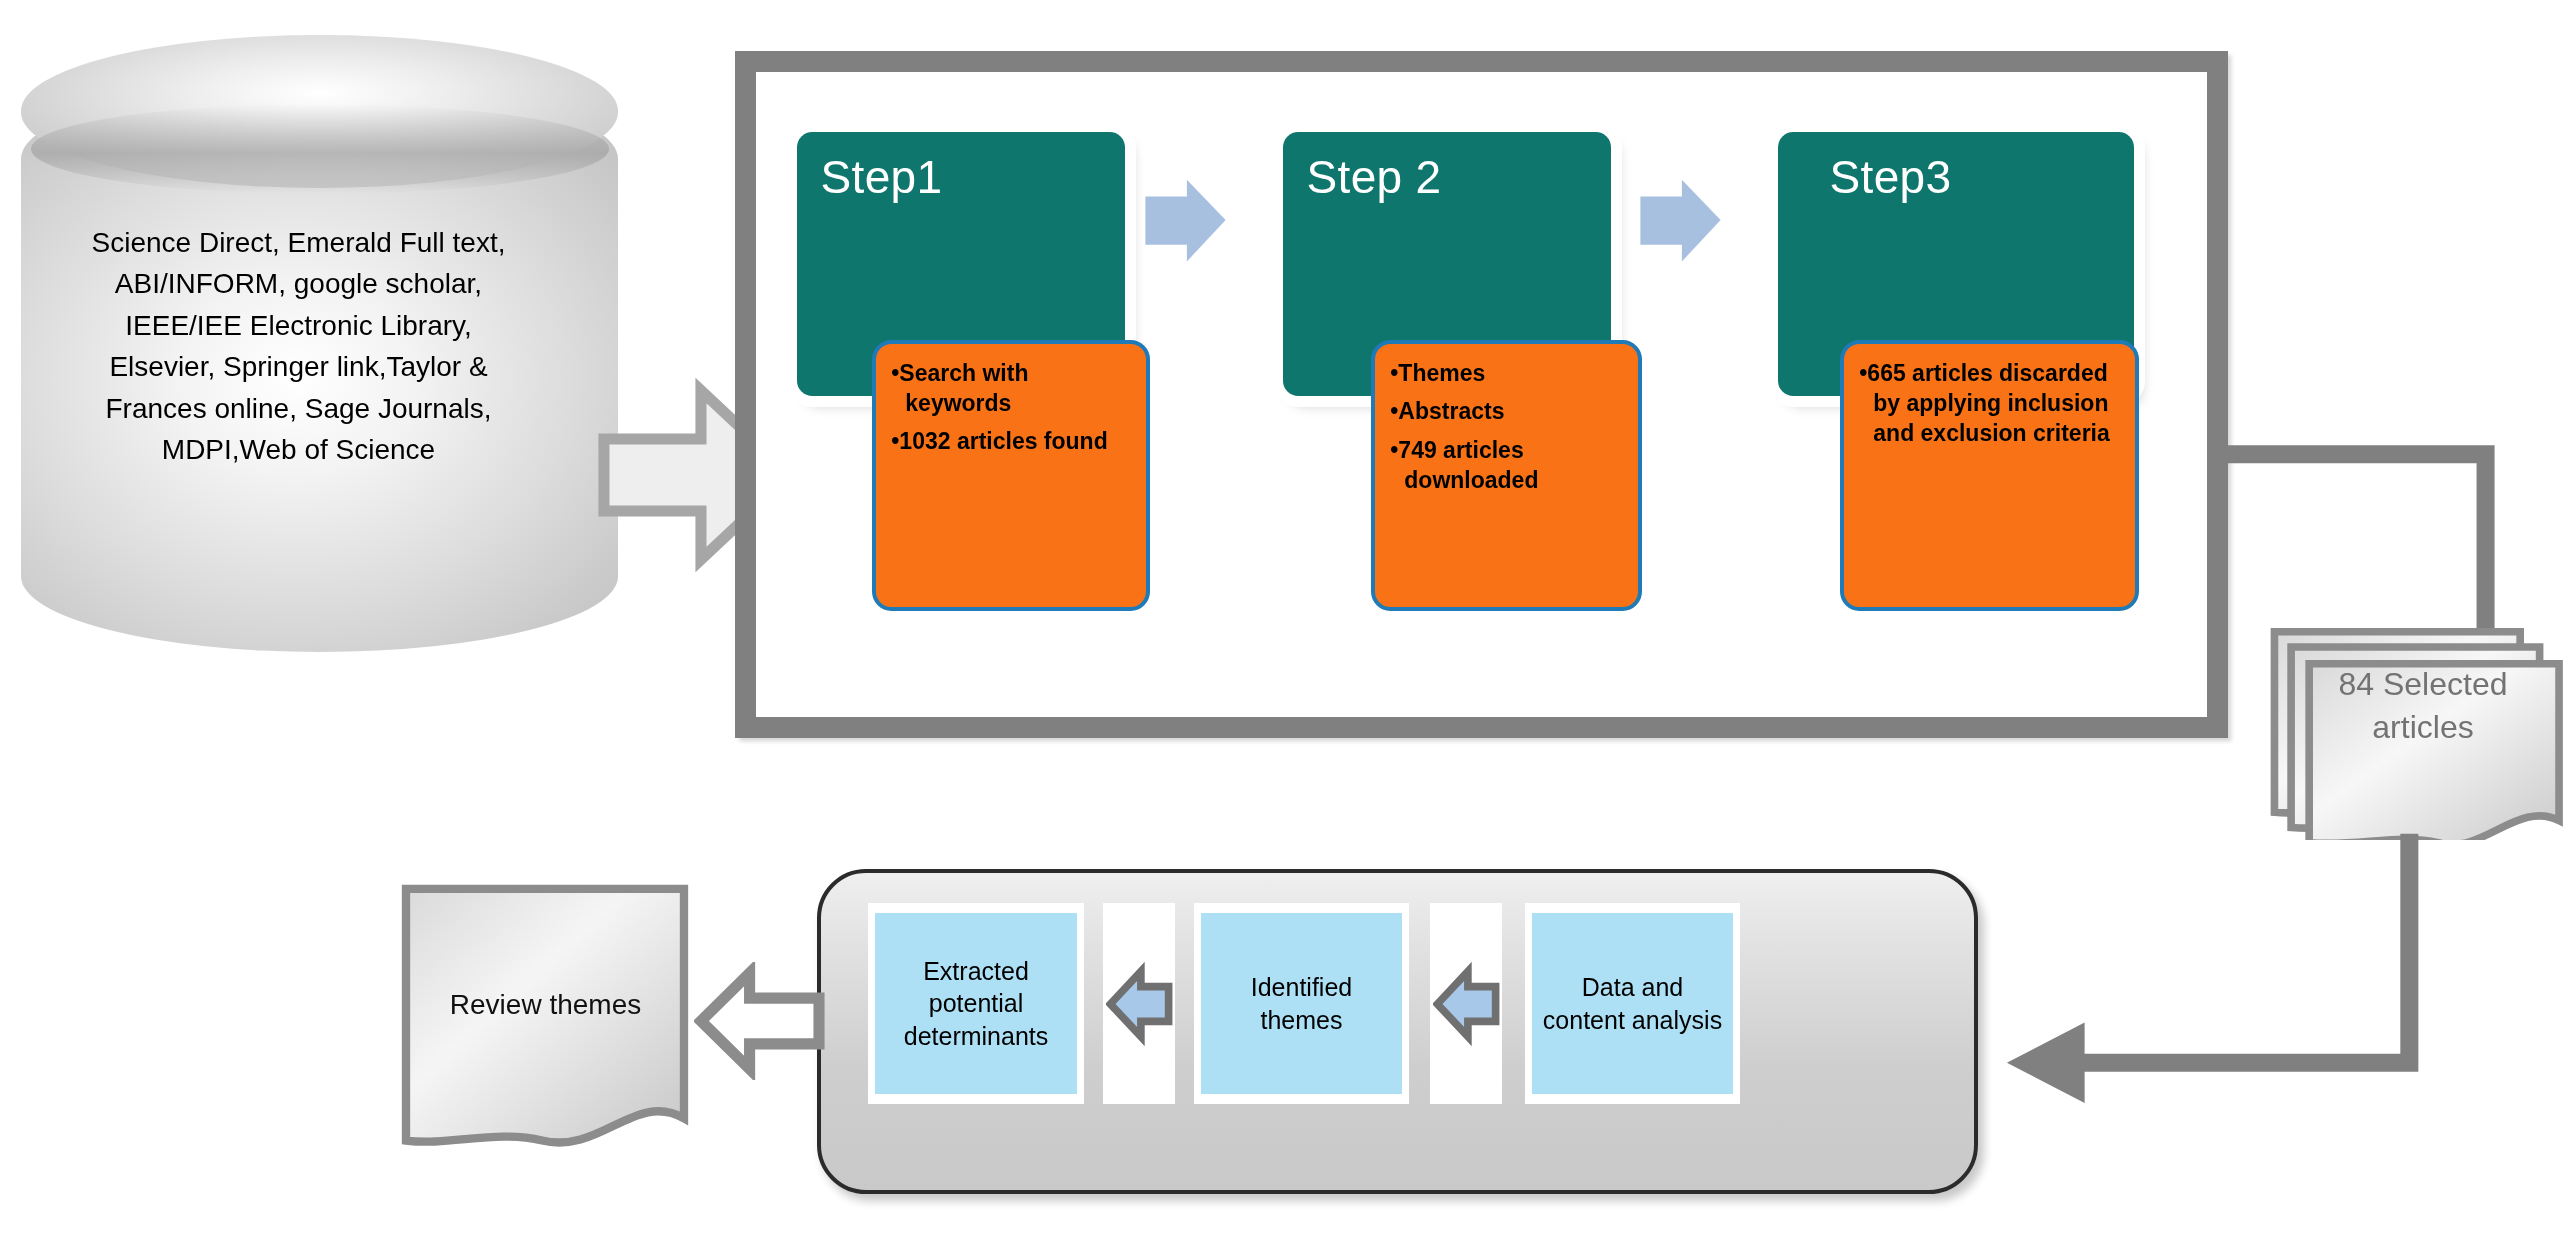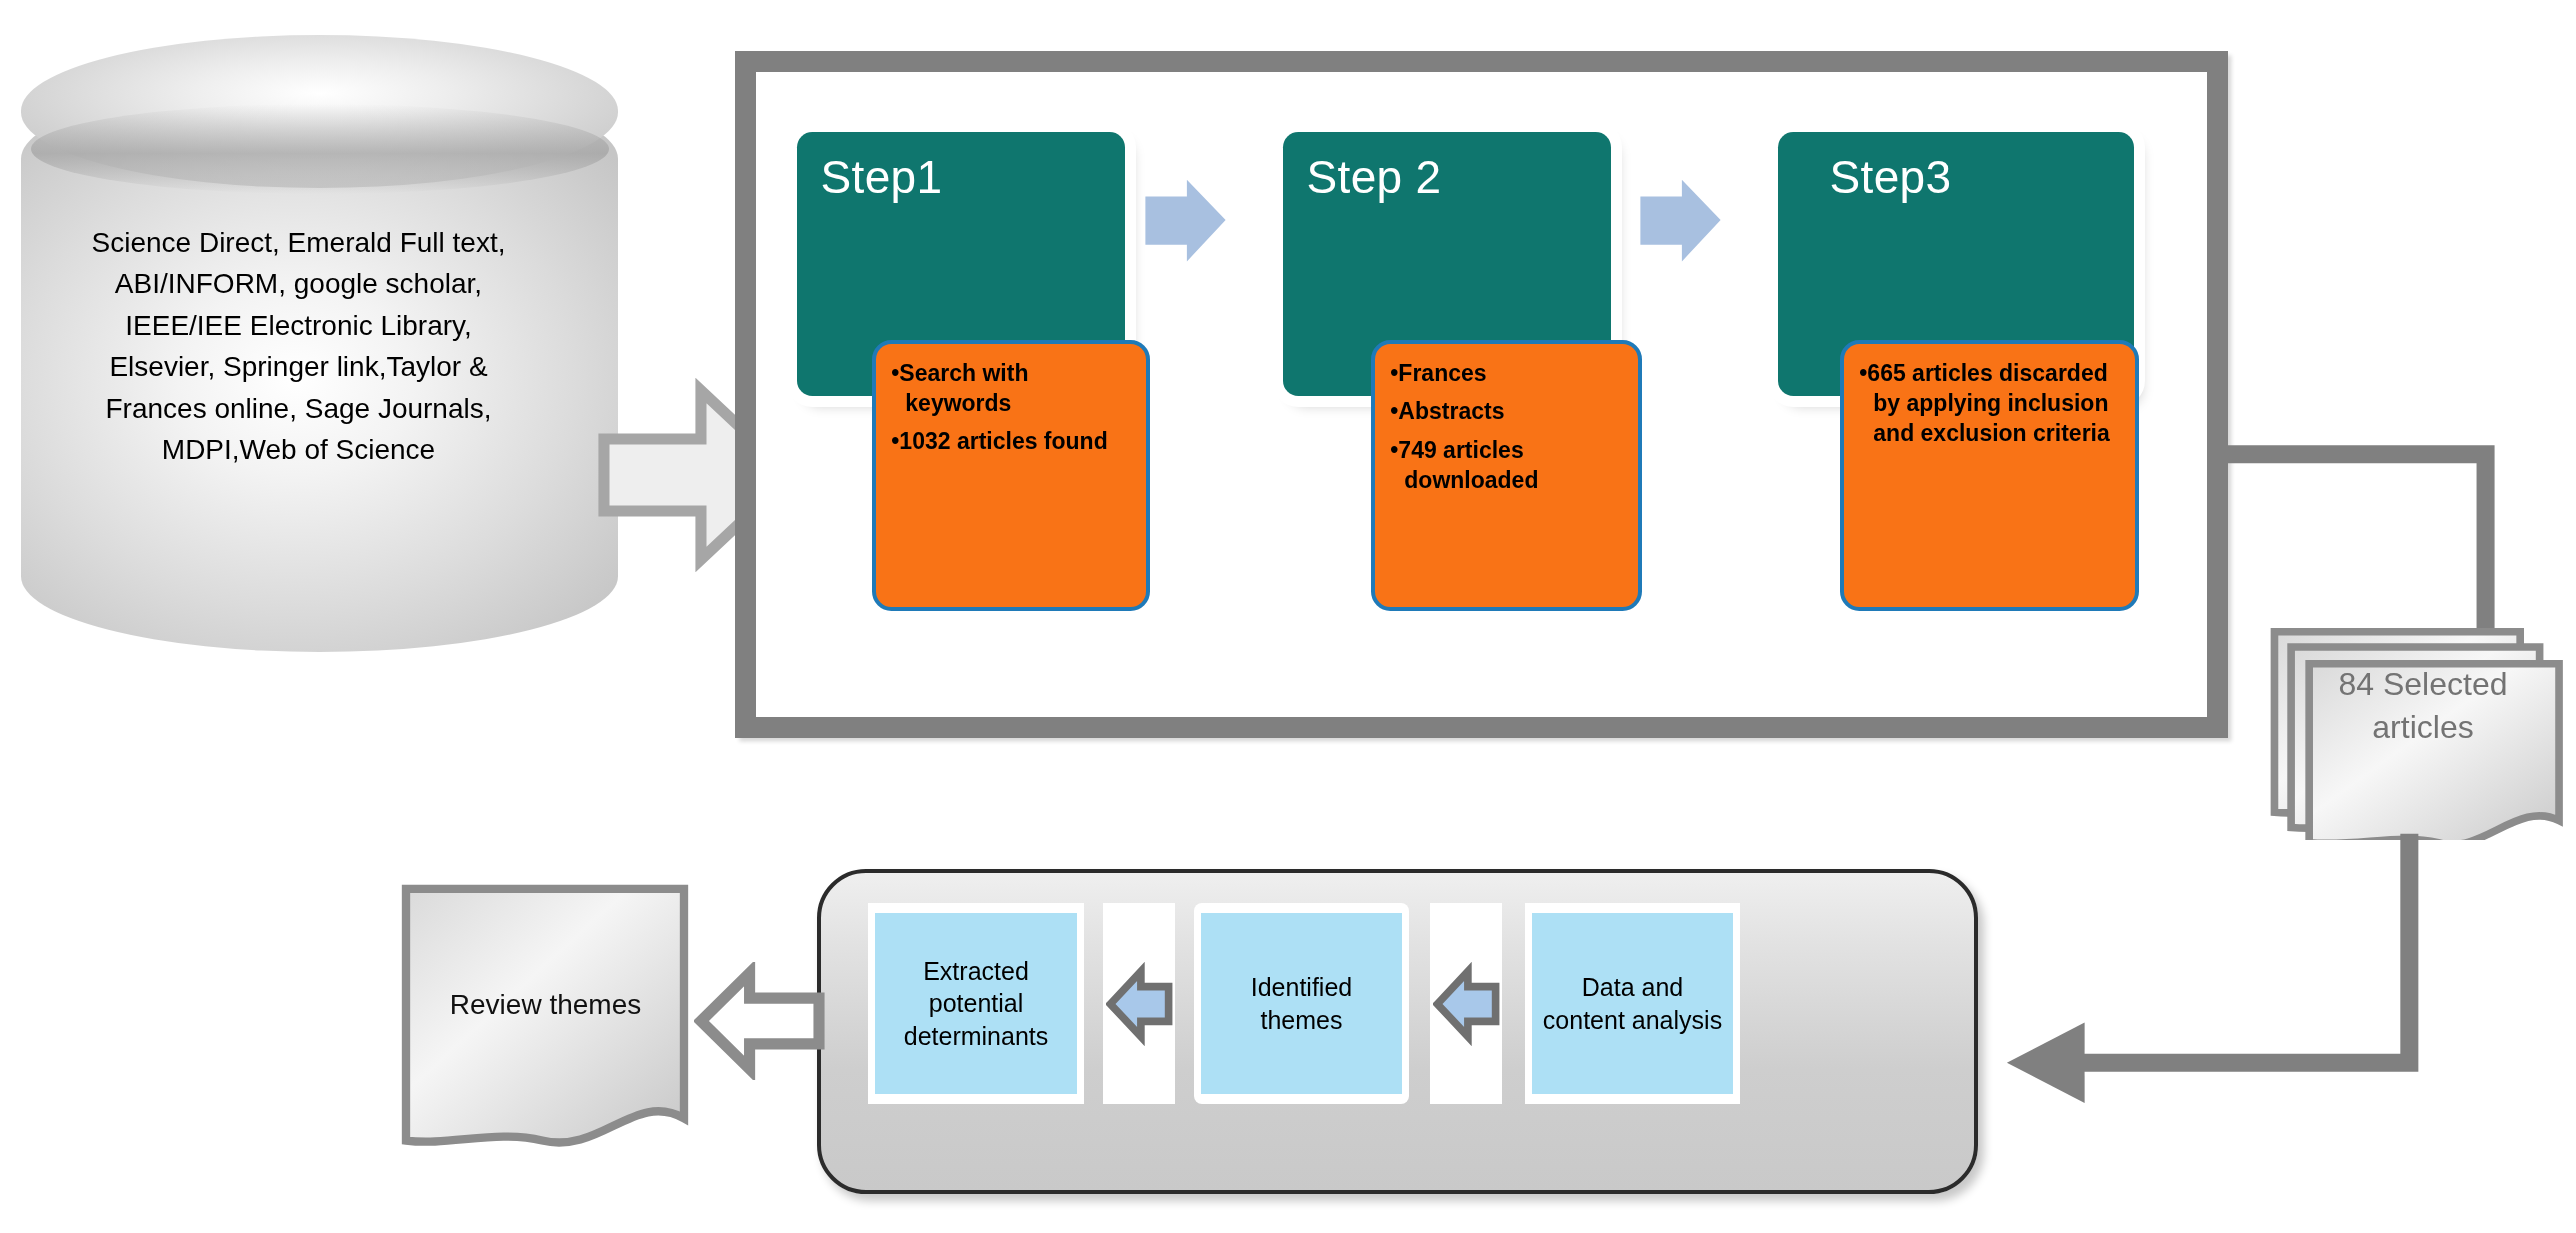--- a/index.html
+++ b/index.html
@@ -97,21 +97,21 @@
      background:#ffffff;box-sizing:border-box;padding:9.7px 7px;
      display:flex;align-items:center;justify-content:center;
   }
   .blue-cell .inner{
      background:#ade0f5;width:100%;height:100%;
      display:flex;align-items:center;justify-content:center;
      text-align:center;font-size:25px;line-height:1.3;color:#000;padding:0 5.6px;
      box-sizing:border-box;
   }
   #cell-extracted{left:868px;top:903px;width:216px;height:201px;align-items:flex-end;}
-  #cell-themes{left:1194px;top:903px;width:215px;height:201px;border-radius:8px;}
+  #cell-themes{left:1194px;top:903px;width:215px;height:201px;}
   #cell-data{left:1525px;top:903px;width:215px;height:201px;}
 
   
   .panel-arrow-box{background:#ffffff;display:flex;align-items:center;justify-content:center;}
   #panel-arrow-1{left:1103px;top:903px;width:72px;height:201px;}
   #panel-arrow-2{left:1430px;top:903px;width:72px;height:201px;}
 
   
   #review-report{left:399px;top:882px;width:292px;height:278px;}
   #review-report-text{
@@ -167,21 +167,21 @@
 </div>
 
 <div class="abs callout" id="step1-callout">
   <ul>
     <li>Search with keywords</li>
     <li>1032 articles found</li>
   </ul>
 </div>
 <div class="abs callout" id="step2-callout">
   <ul>
-    <li>Frances</li>
+    <li>Themes</li>
     <li>Abstracts</li>
     <li>749 articles downloaded</li>
   </ul>
 </div>
 <div class="abs callout" id="step3-callout">
   <ul>
     <li>665 articles discarded by applying inclusion and  exclusion criteria</li>
   </ul>
 </div>
 

